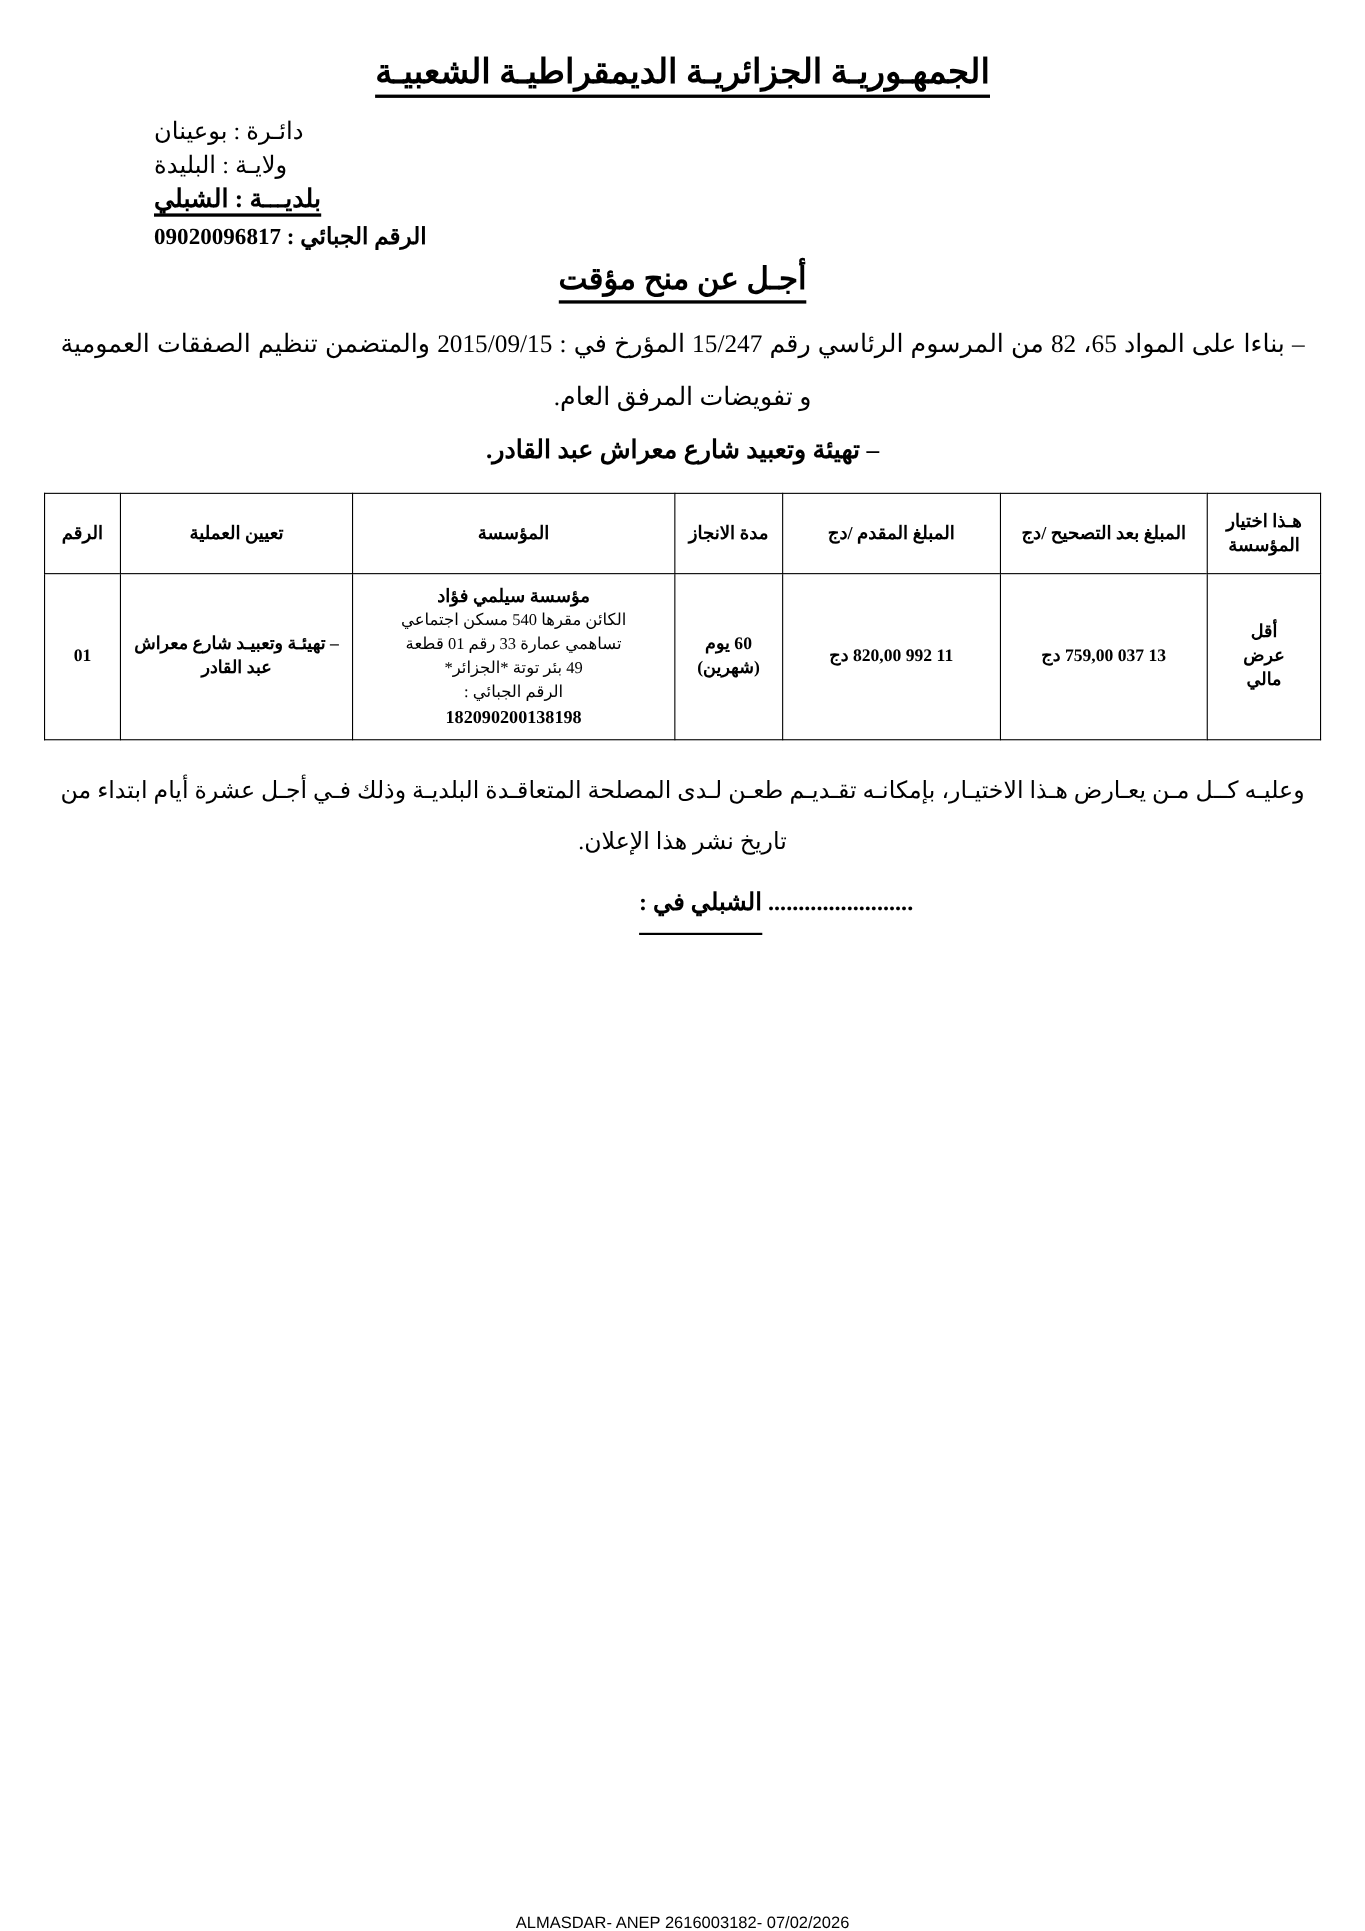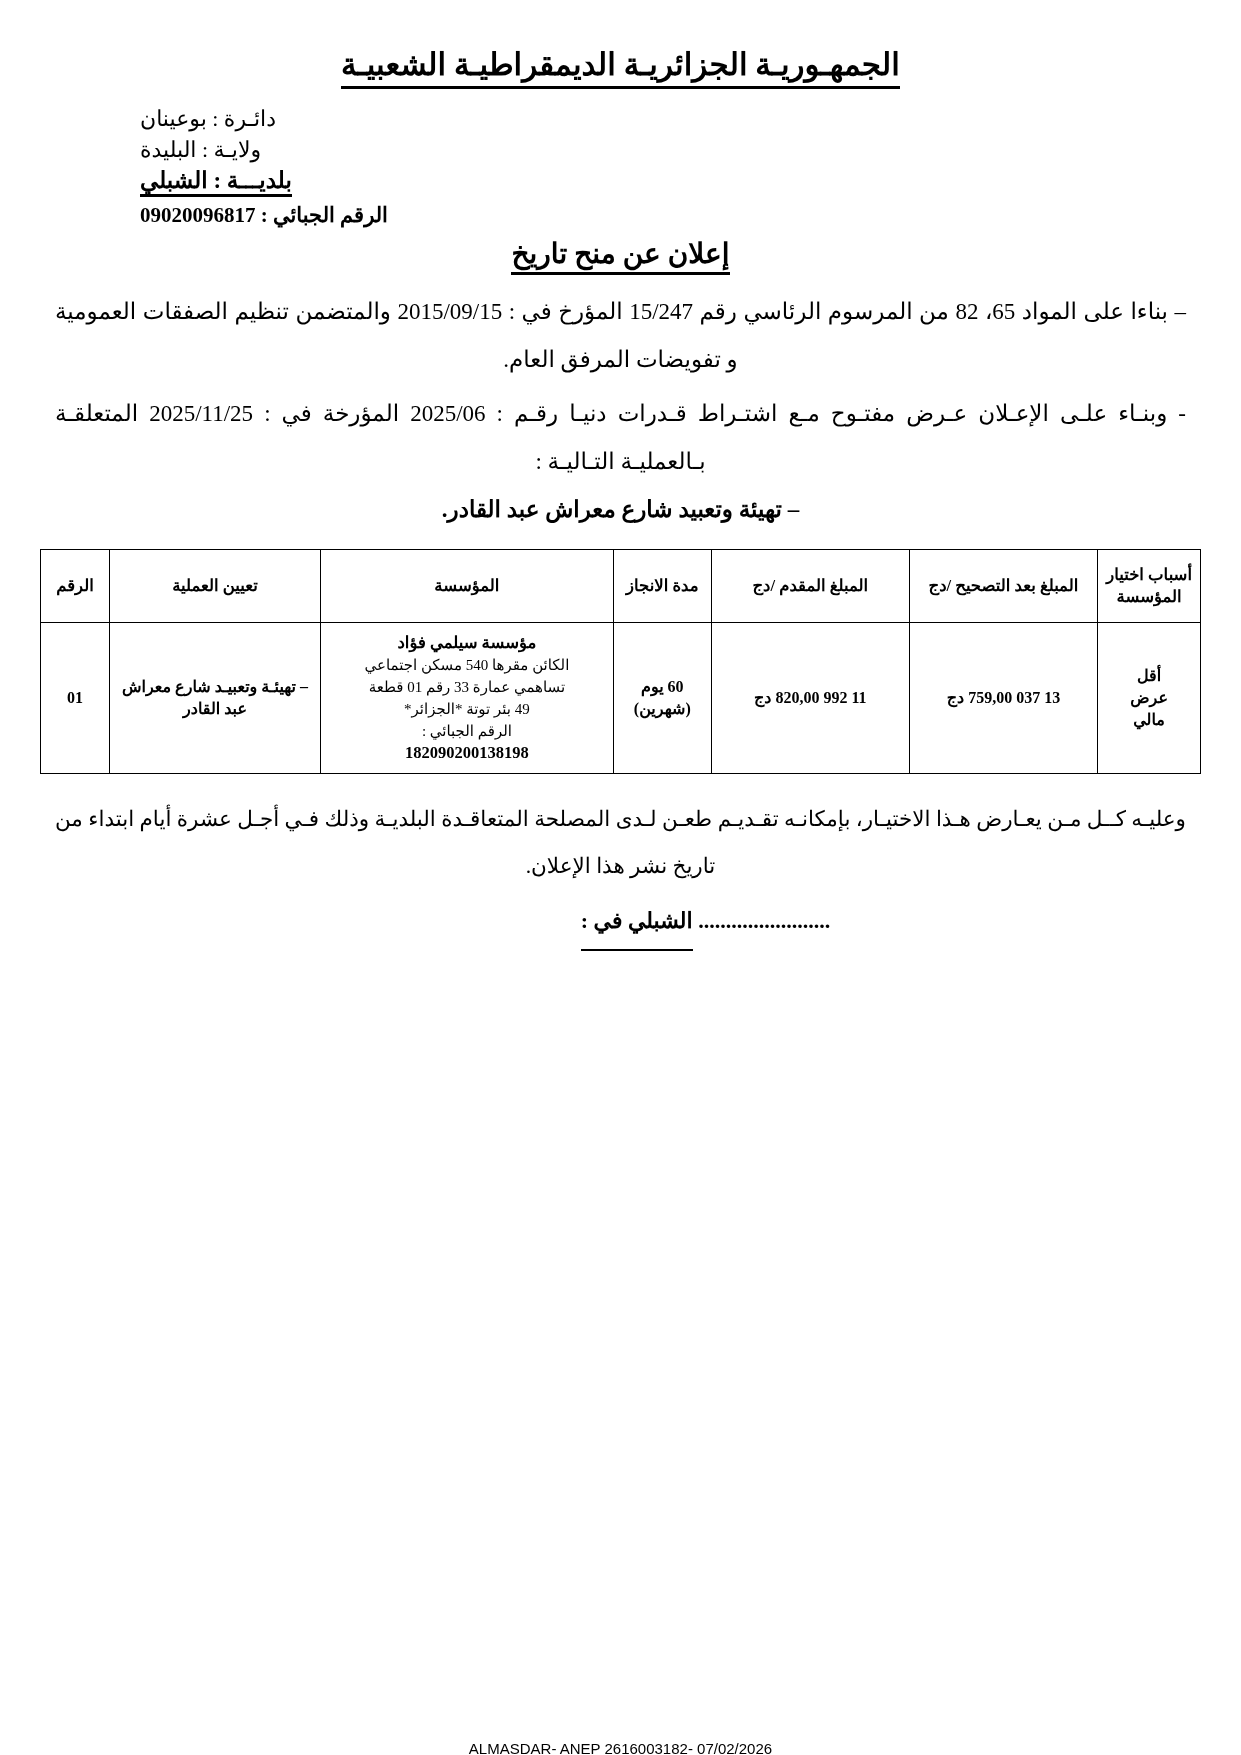--- a/index.html
+++ b/index.html
@@ -188,34 +188,33 @@
   <div class="admin-block">
     <div class="admin-line">دائـرة : بوعينان</div>
     <div class="admin-line">ولايـة : البليدة</div>
     <div class="admin-line bold">
       <span class="ul">بلديـــة : الشبلي</span>
     </div>
     <div class="admin-line fiscal">الرقم الجبائي : 09020096817</div>
   </div>
 
   <div class="announce-title">
-    <span class="ul">إعلان عن منح تاريخ</span>
+    <span class="ul">أجـل عن منح مؤقت</span>
   </div>
 
   <div class="body-wrap">
     <p class="para">– بناءا على المواد 65، 82 من المرسوم الرئاسي رقم 15/247 المؤرخ في : 2015/09/15 والمتضمن تنظيم الصفقات العمومية و تفويضات المرفق العام.</p>
-    <p class="para">- وبنـاء علـى الإعـلان عـرض مفتـوح مـع اشتـراط قـدرات دنيـا رقـم : 2025/06 المؤرخة في : 2025/11/25 المتعلقـة بـالعمليـة التـاليـة :</p>
     <div class="project-line">– تهيئة وتعبيد شارع معراش عبد القادر.</div>
   </div>
 
   <div class="tbl-wrap">
     <table class="award">
       <thead>
         <tr>
-          <th class="col-reason">أسباب اختيار المؤسسة</th>
+          <th class="col-reason">هـذا اختيار المؤسسة</th>
           <th class="col-corr">المبلغ بعد التصحيح /دج</th>
           <th class="col-adv">المبلغ المقدم /دج</th>
           <th class="col-dur">مدة الانجاز</th>
           <th class="col-firm">المؤسسة</th>
           <th class="col-op">تعيين العملية</th>
           <th class="col-num">الرقم</th>
         </tr>
       </thead>
       <tbody>
         <tr>

